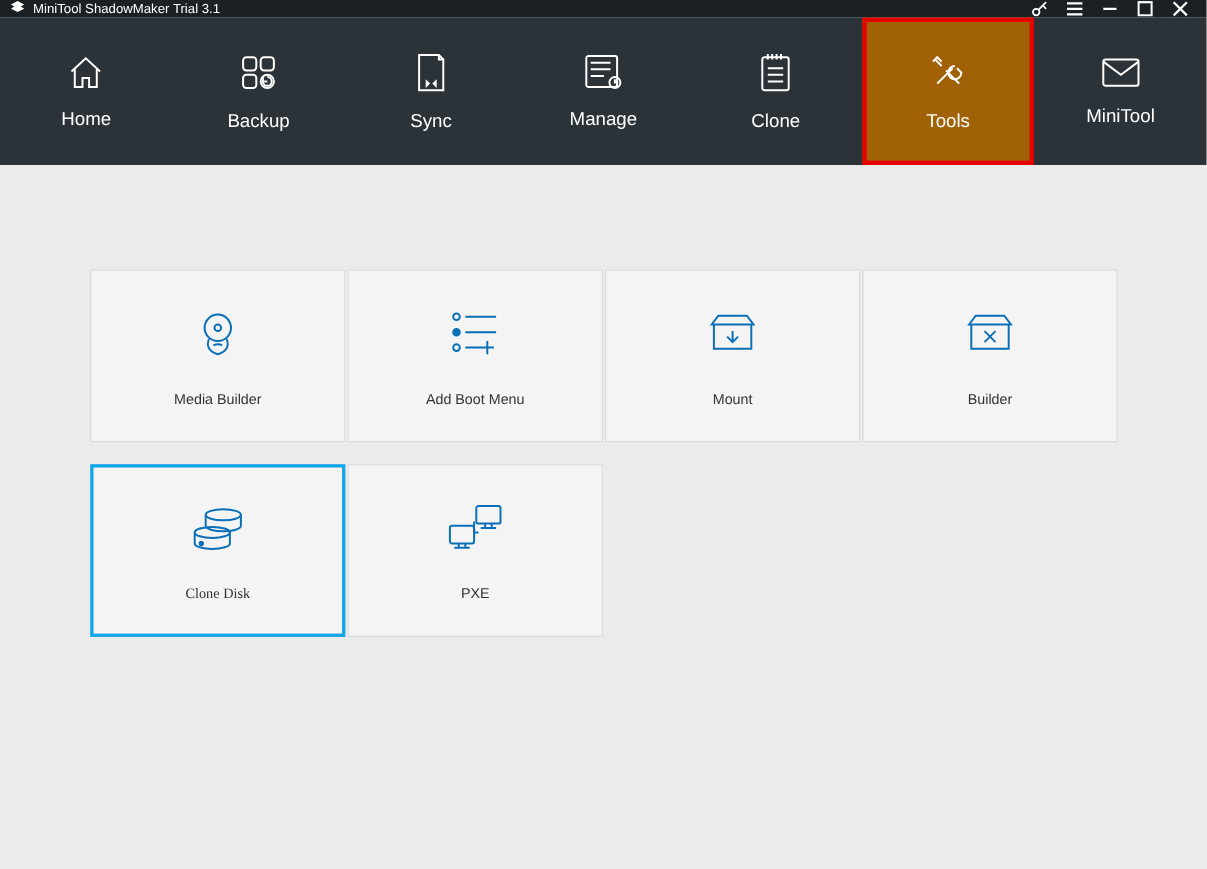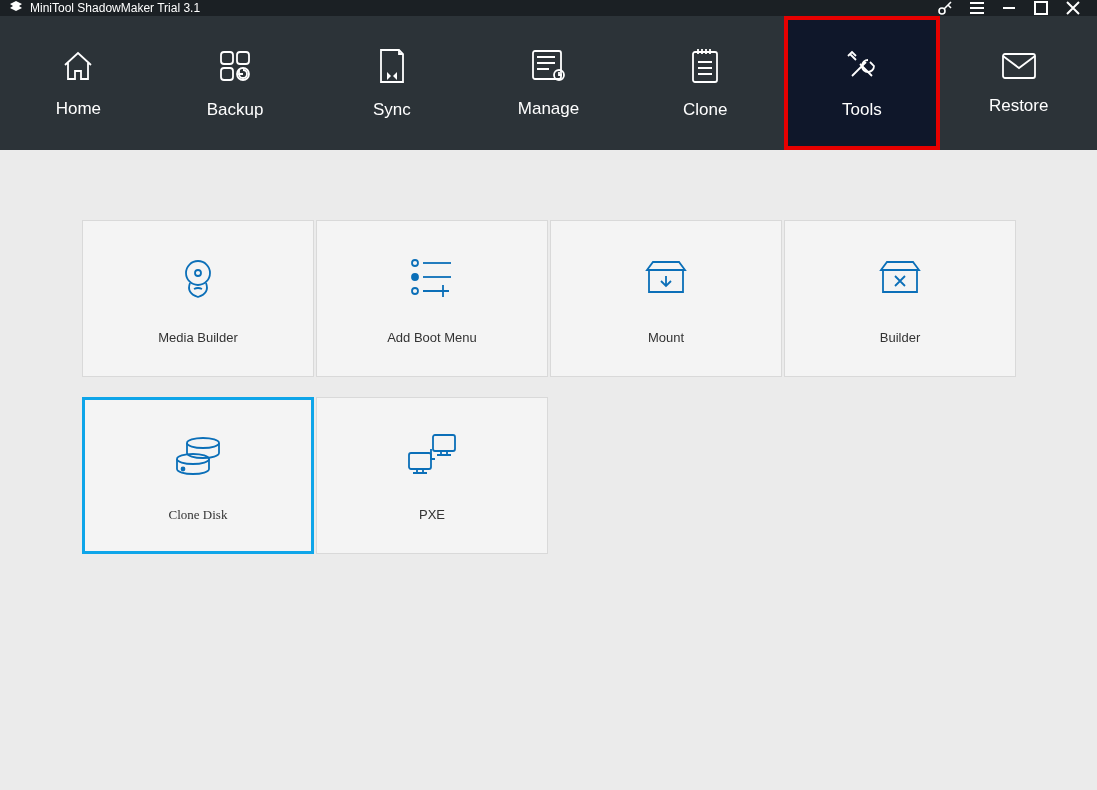--- a/index.html
+++ b/index.html
@@ -4,24 +4,24 @@
 <style>
   * { margin: 0; padding: 0; box-sizing: border-box; }
   body { width: 1097px; height: 790px; background: #ebebeb; font-family: "Segoe UI", Arial, sans-serif; overflow: hidden; }
   .titlebar { height: 16px; background: #1b2024; display: flex; align-items: center; color: #fff; padding: 0 8px; }
   .titlebar .logo { display: flex; align-items: center; gap: 6px; font-size: 12px; }
   .titlebar .spacer { flex: 1; }
   .titlebar .winbtn { width: 32px; height: 28px; display: flex; align-items: center; justify-content: center; cursor: pointer; }
   .titlebar .winbtn svg { display: block; }
   .tabbar { height: 134px; background: #2c3338; display: flex; }
   .tab { flex: 1; display: flex; flex-direction: column; align-items: center; justify-content: center; color: #fff; gap: 14px; cursor: pointer; position: relative; }
-  .tab.active { background: #0f172a; }
+  .tab.active { background: #a16207; }
   .tab.highlighted { outline: 4px solid #e60000; outline-offset: -4px; }
   .tab .label { font-size: 17px; }
-  .content { padding: 70px 82px; }
+  .content { padding: 95px 82px; }
   .grid { display: grid; grid-template-columns: repeat(4, 232px); gap: 2px; row-gap: 20px; }
   .card { height: 157px; background: #f4f4f4; border: 1px solid #d9d9d9; display: flex; flex-direction: column; align-items: center; justify-content: center; gap: 28px; cursor: pointer; }
   .card.highlighted { border: 3px solid #0ea5e9; font-family: Liberation Serif, serif; }
   .card .clabel { font-size: 13px; color: #333; }
   .iconwrap { height: 50px; display: flex; align-items: center; justify-content: center; }
 </style>
 </head>
 <body>
 
 <div class="titlebar">
@@ -108,21 +108,21 @@
         <path d="M10 30 L24 16 M26 14 A6 6 0 1 0 32 20 L28 16"></path>
         <path d="M30 30 L18 18 M8 8 L14 14 M6 10 L10 6 L14 10"></path>
       </svg>
     <span class="label">Tools</span>
   </div>
   <div class="tab">
     <svg width="40" height="32" viewBox="0 0 40 32" fill="none" stroke="#fff" stroke-width="1.8">
         <rect x="4" y="4" width="32" height="24" rx="2"></rect>
         <path d="M4 6 L20 18 L36 6"></path>
       </svg>
-    <span class="label">Restore</span>
+    <span class="label">MiniTool</span>
   </div>
 </div>
 
 <div class="content">
   <div class="grid">
 
     <div class="card">
       <div class="iconwrap">
           <svg width="48" height="48" viewBox="0 0 48 48" fill="none" stroke="#0b6fb8" stroke-width="1.8">
             <circle cx="24" cy="20" r="12"></circle>

